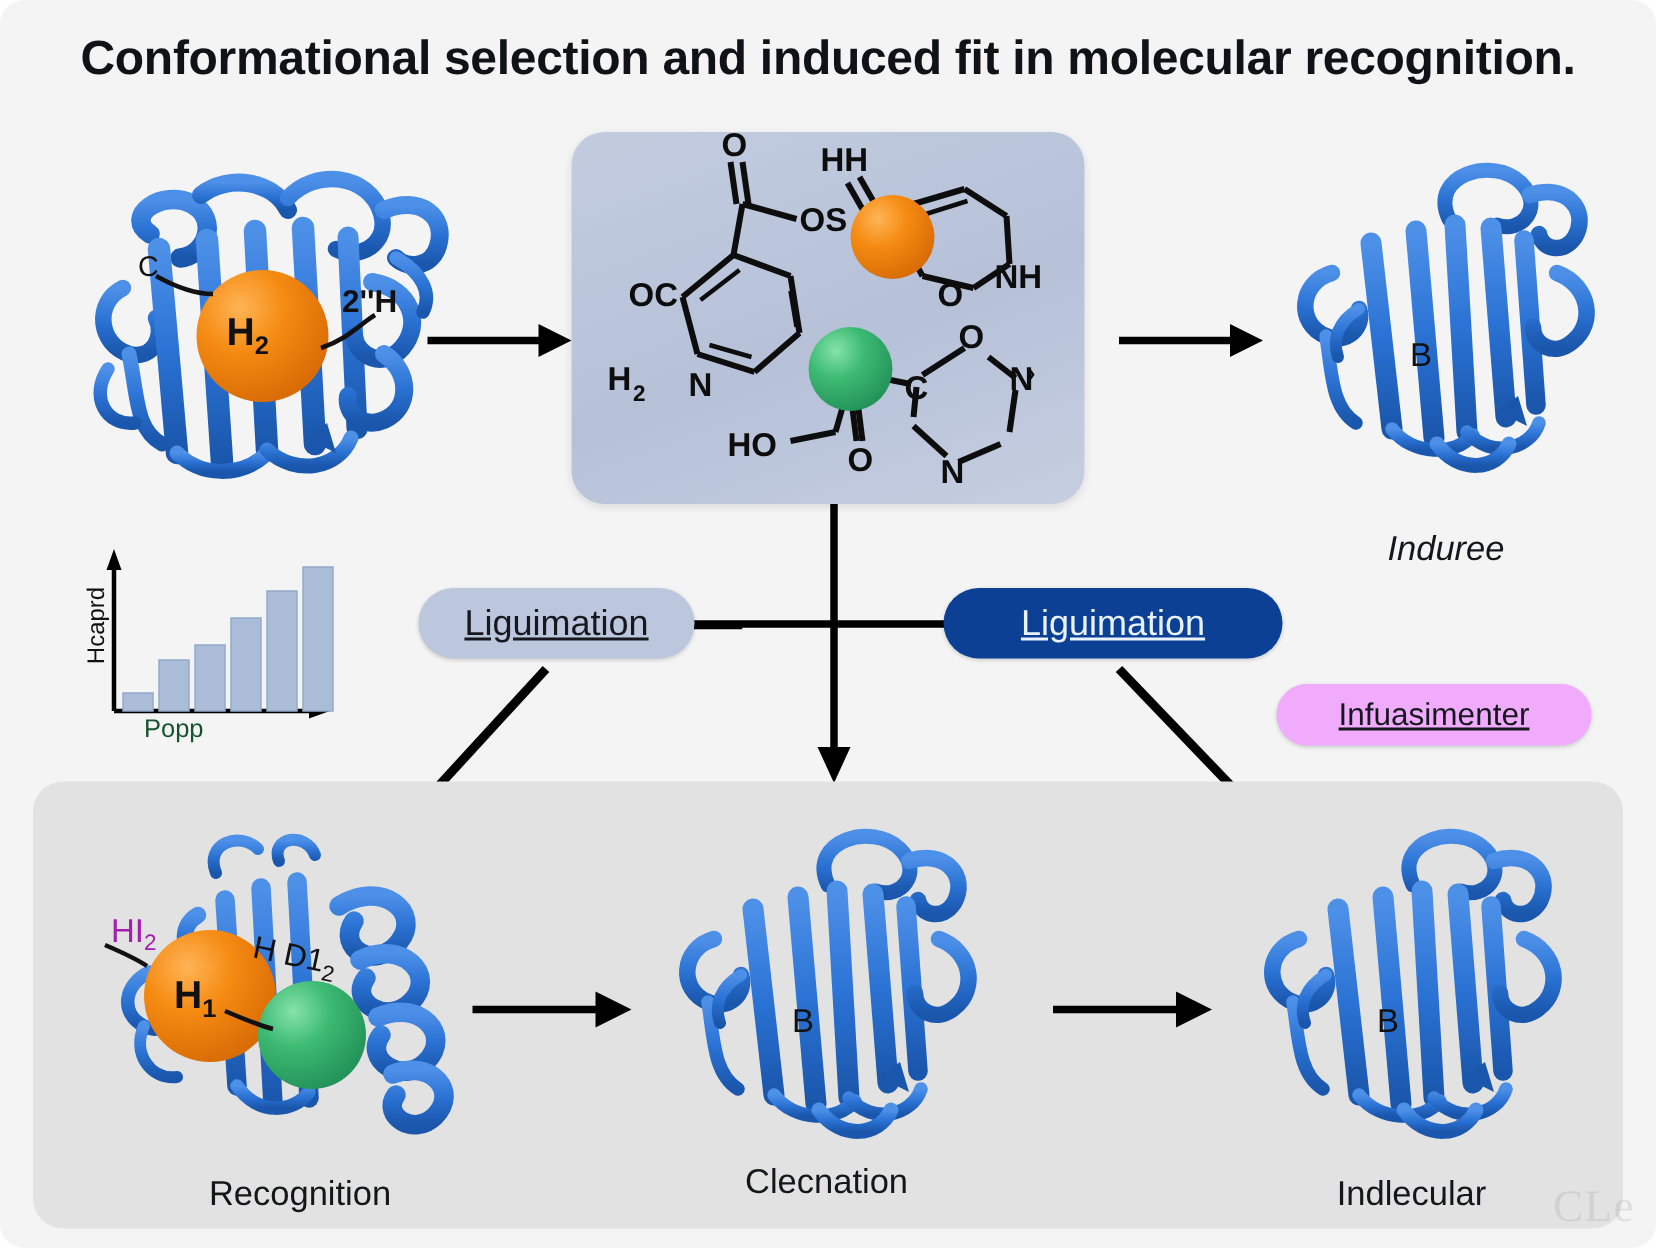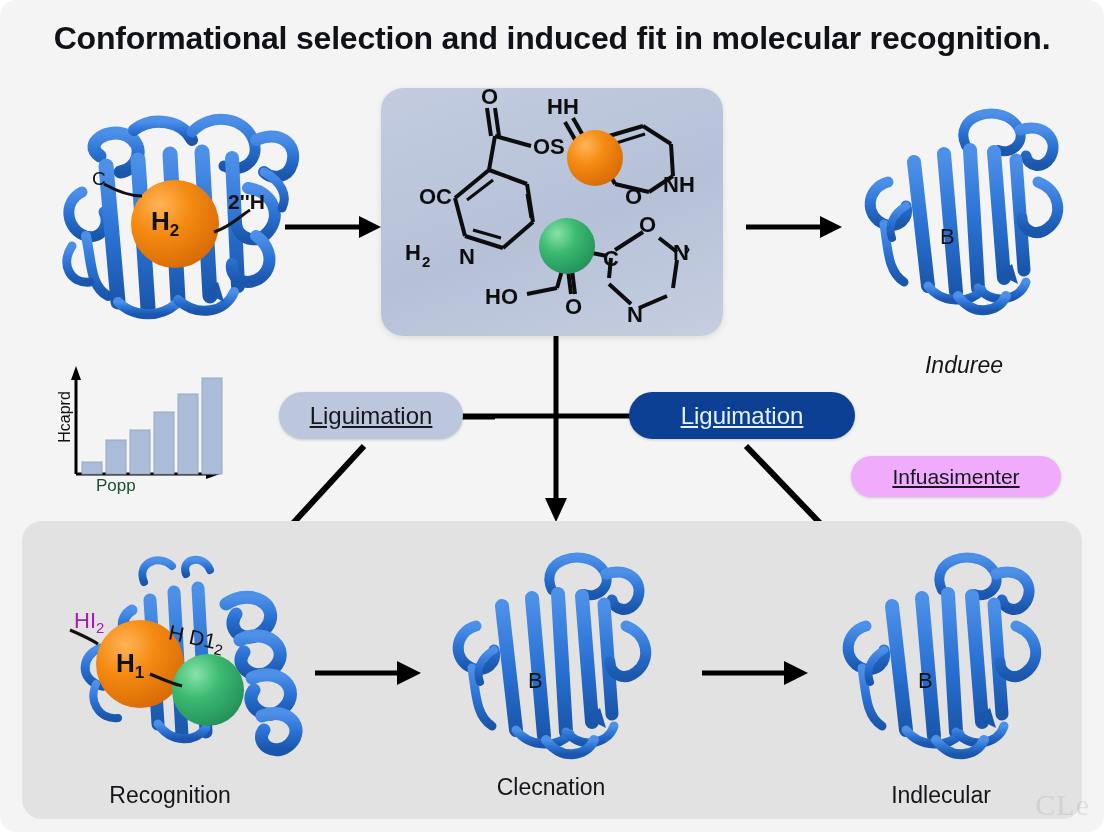--- a/index.html
+++ b/index.html
@@ -363,21 +363,21 @@
     
     <div class="abs nosel" style="left:-2px;top:56px;font-size:22px;color:#a21caf;margin-left:36px;">
       <span>HI</span><sub style="font-size:15px;">2</sub>
     </div>
     <div class="abs nosel" style="left:76px;top:96px;font-size:26px;font-weight:bold;color:#111;">
       <span>H</span><sub style="font-size:17px;">1</sub>
     </div>
     <div class="abs nosel" style="left:128px;top:74px;font-size:21px;color:#111;transform:rotate(12deg);">
       <span>H D1</span><sub style="font-size:15px;">2</sub>
     </div>
-    <div class="abs lbl nosel" style="left:0;top:230px;width:260px;">Recognition</div>
+    <div class="abs lbl nosel" style="left:30px;top:230px;width:260px;">Recognition</div>
   </div>
 
   <svg class="abs" style="left:313px;top:656px;" width="110" height="34">
     <line x1="2" y1="17" x2="86" y2="17" stroke="#000" stroke-width="5"></line>
     <polygon points="84,5 108,17 84,29" fill="#000"></polygon>
   </svg>
 
   <div class="abs" style="left:440px;top:548px;width:222px;height:236px;">
     <svg width="222" height="236" viewBox="0 0 222 236">
       <defs>

